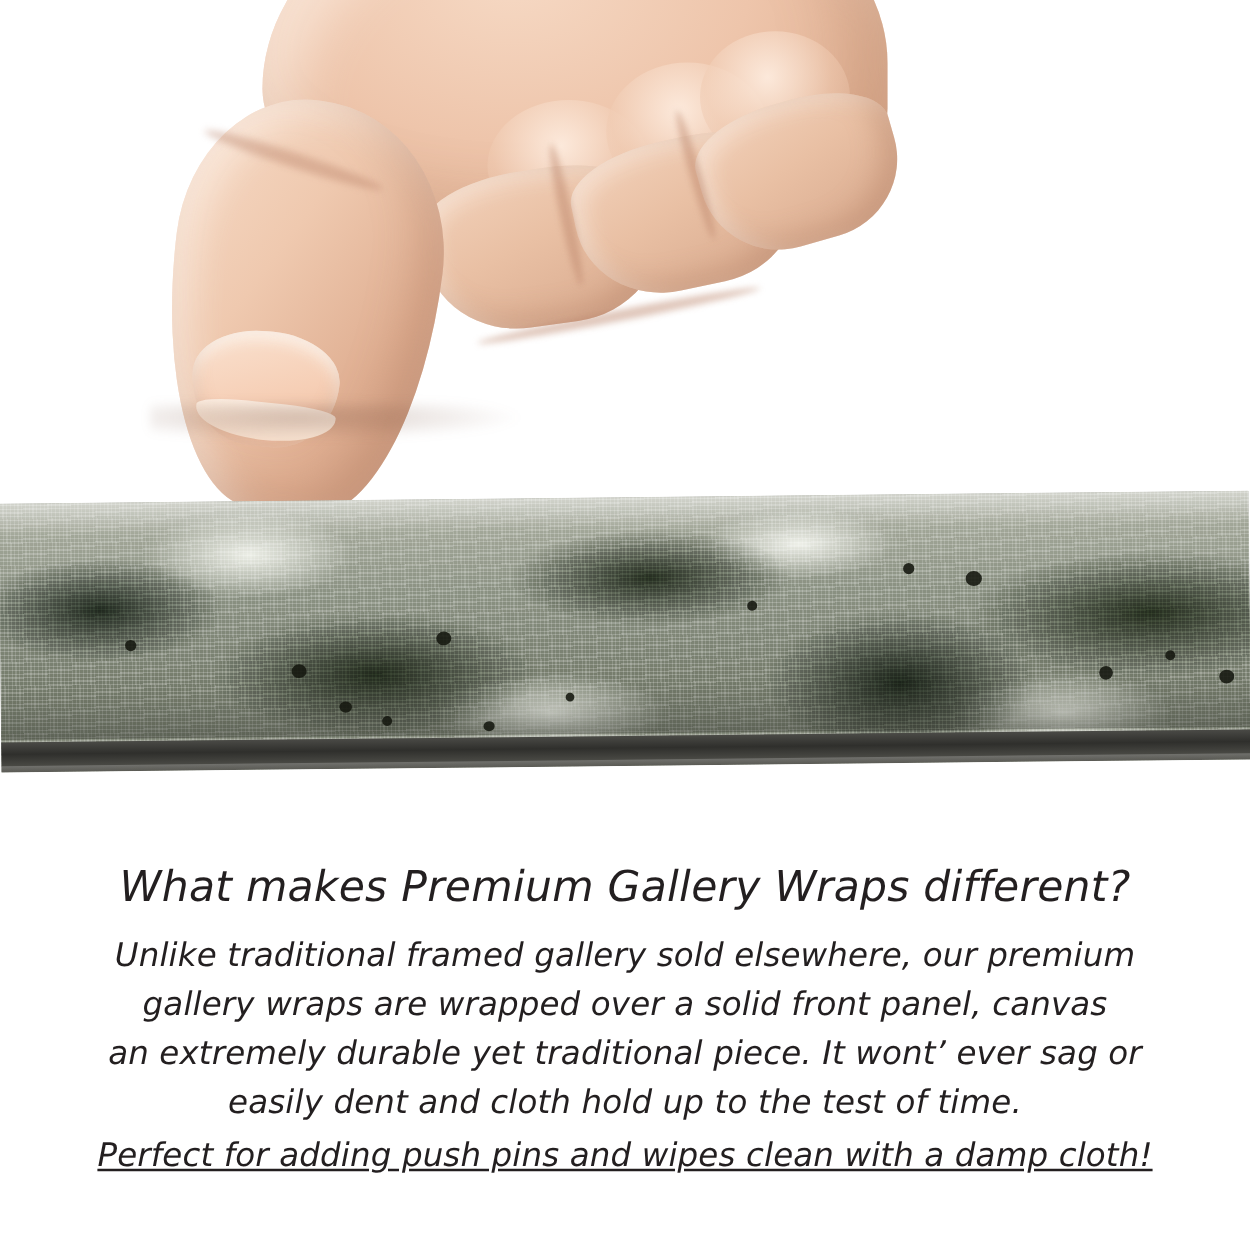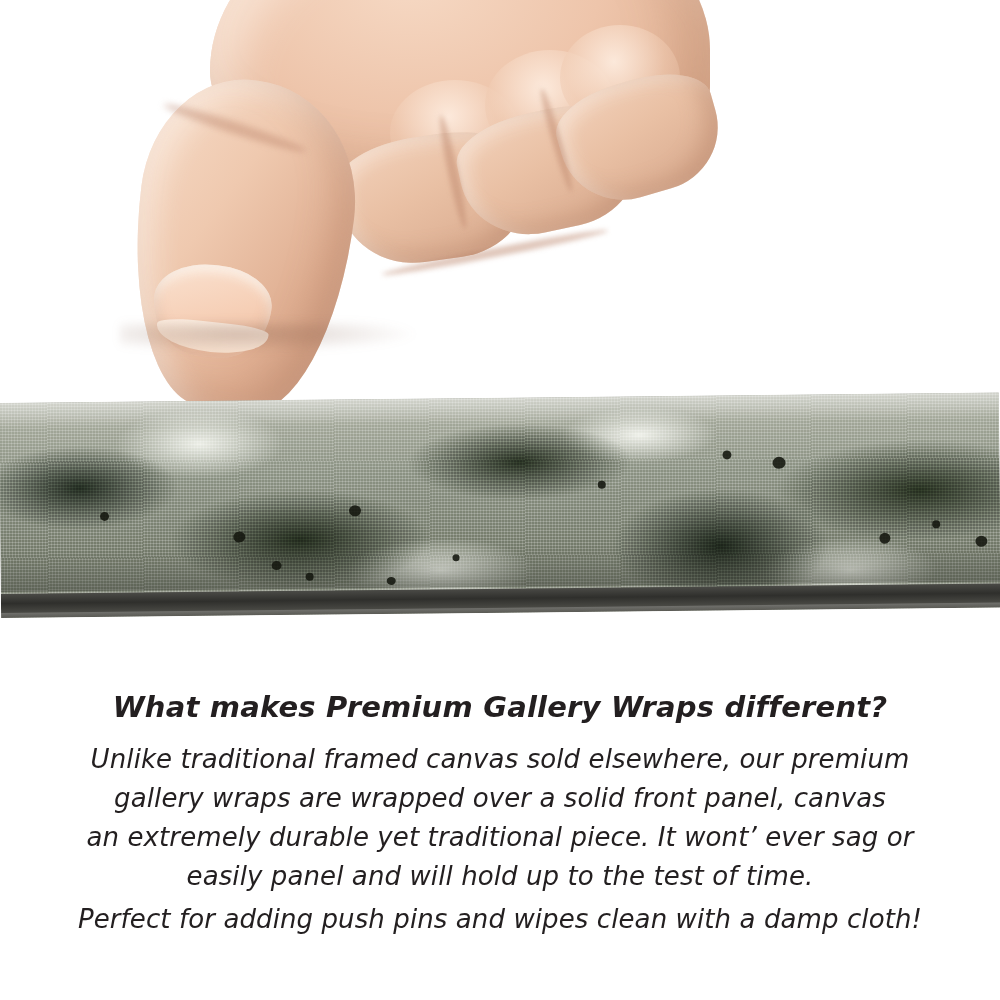--- a/index.html
+++ b/index.html
@@ -214,32 +214,32 @@
     position: absolute;
     left: 0;
     top: 690px;
     width: 1000px;
     text-align: center;
     color: #231f20;
     font-family: "DejaVu Sans", sans-serif;
     font-style: italic;
   }
   .copy-heading {
-    font-size: 29px;
-    font-weight: 700;
+    font-size: 34px;
+    font-weight: 400;
     letter-spacing: .2px;
     margin-bottom: 16px;
   }
   .copy-line {
     font-size: 26px;
     font-weight: 400;
     line-height: 39px;
     letter-spacing: .1px;
   }
-  .copy-line.last { margin-top: 4px; }
+  .copy-line.last { margin-top: 4px; text-decoration: underline; }
 </style>
 </head>
 <body>
 
 <div class="stage">
 
   <div class="hand-area">
     <div class="hand">
       <div class="knuckles"></div>
       <div class="knuckle k1"></div>
@@ -281,20 +281,20 @@
 
     <div class="strip-top-light"></div>
     <div class="strip-bottom-dark"></div>
     <div class="panel-edge">
       <div class="panel-edge-highlight"></div>
     </div>
   </div>
 
   <div class="copy">
     <div class="copy-heading">What makes Premium Gallery Wraps different?</div>
-    <div class="copy-line">Unlike traditional framed canvas sold elsewhere, our premium</div>
+    <div class="copy-line">Unlike traditional framed gallery sold elsewhere, our premium</div>
     <div class="copy-line">gallery wraps are wrapped over a solid front panel, canvas</div>
     <div class="copy-line">an extremely durable yet traditional piece. It wont’ ever sag or</div>
-    <div class="copy-line">easily panel and will hold up to the test of time.</div>
+    <div class="copy-line">easily dent and cloth hold up to the test of time.</div>
     <div class="copy-line last">Perfect for adding push pins and wipes clean with a damp cloth!</div>
   </div>
 
 </div>
 
 </body></html>

